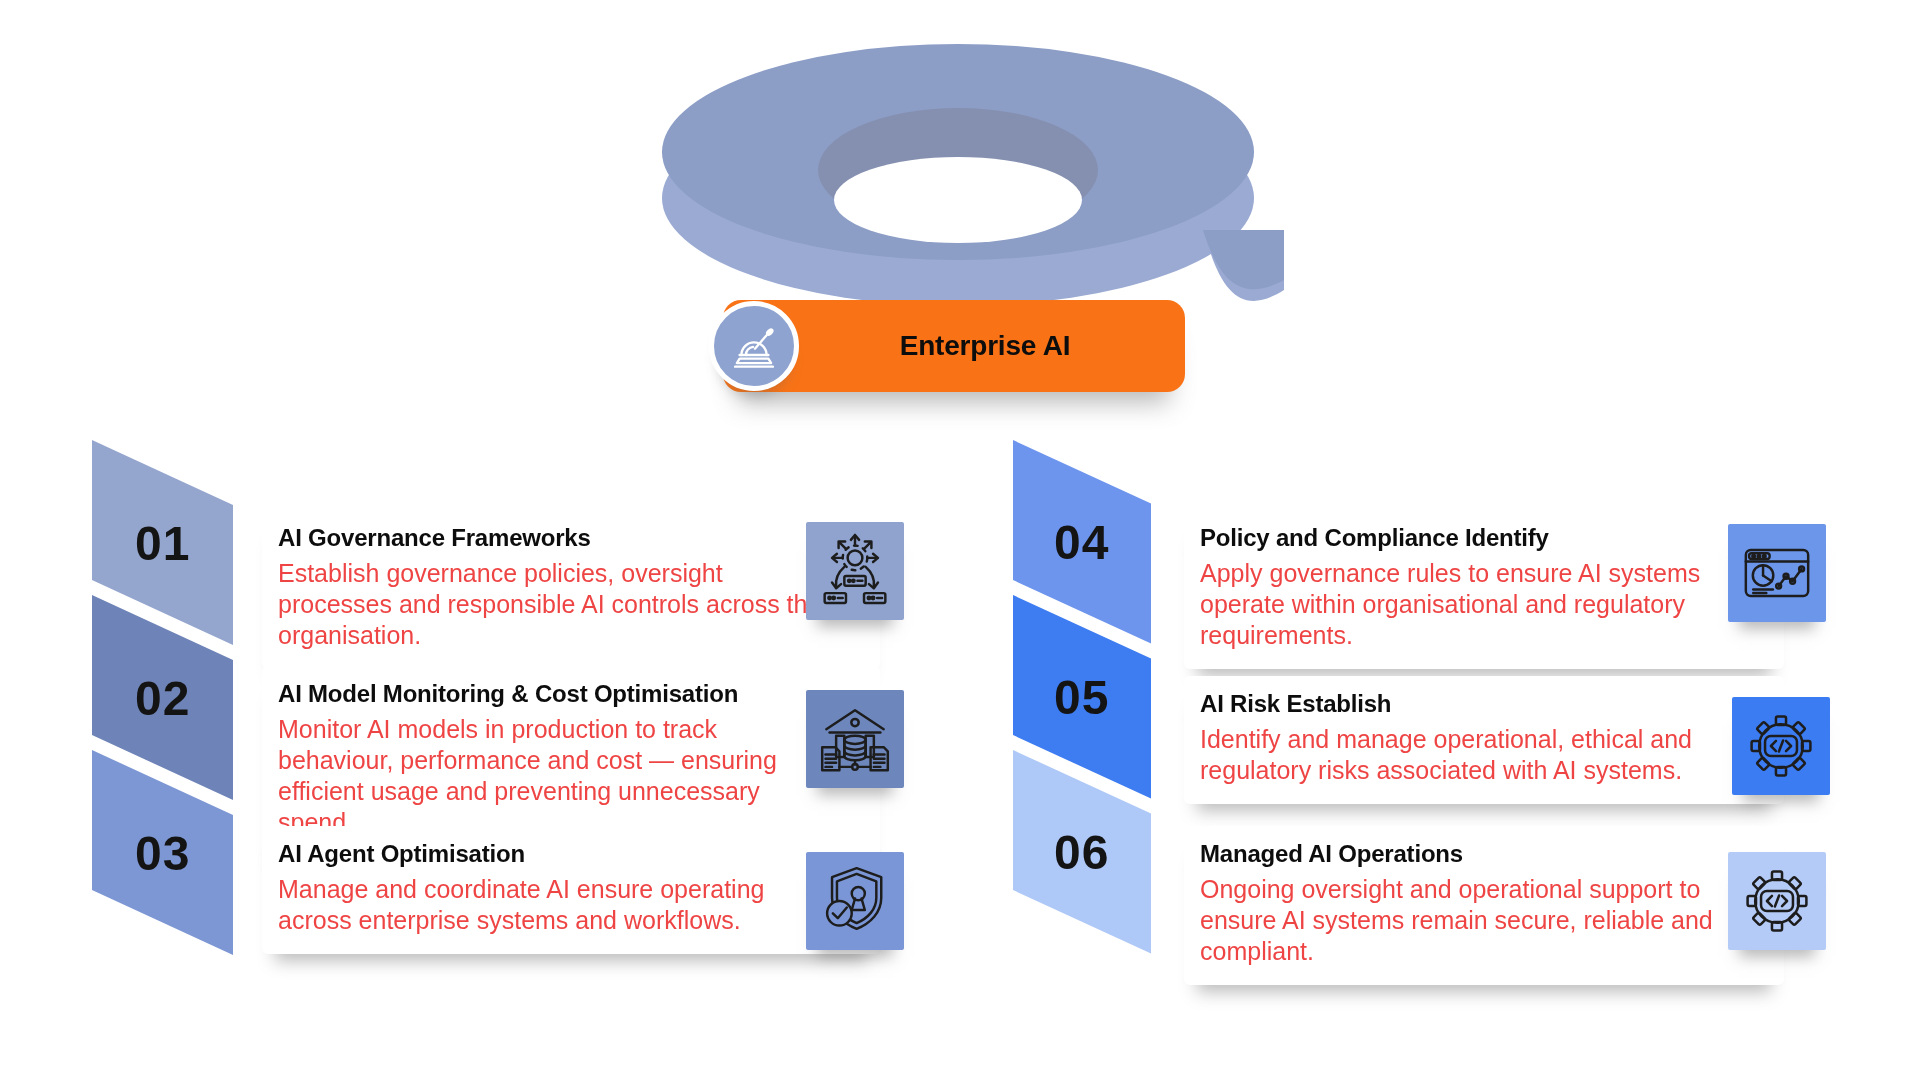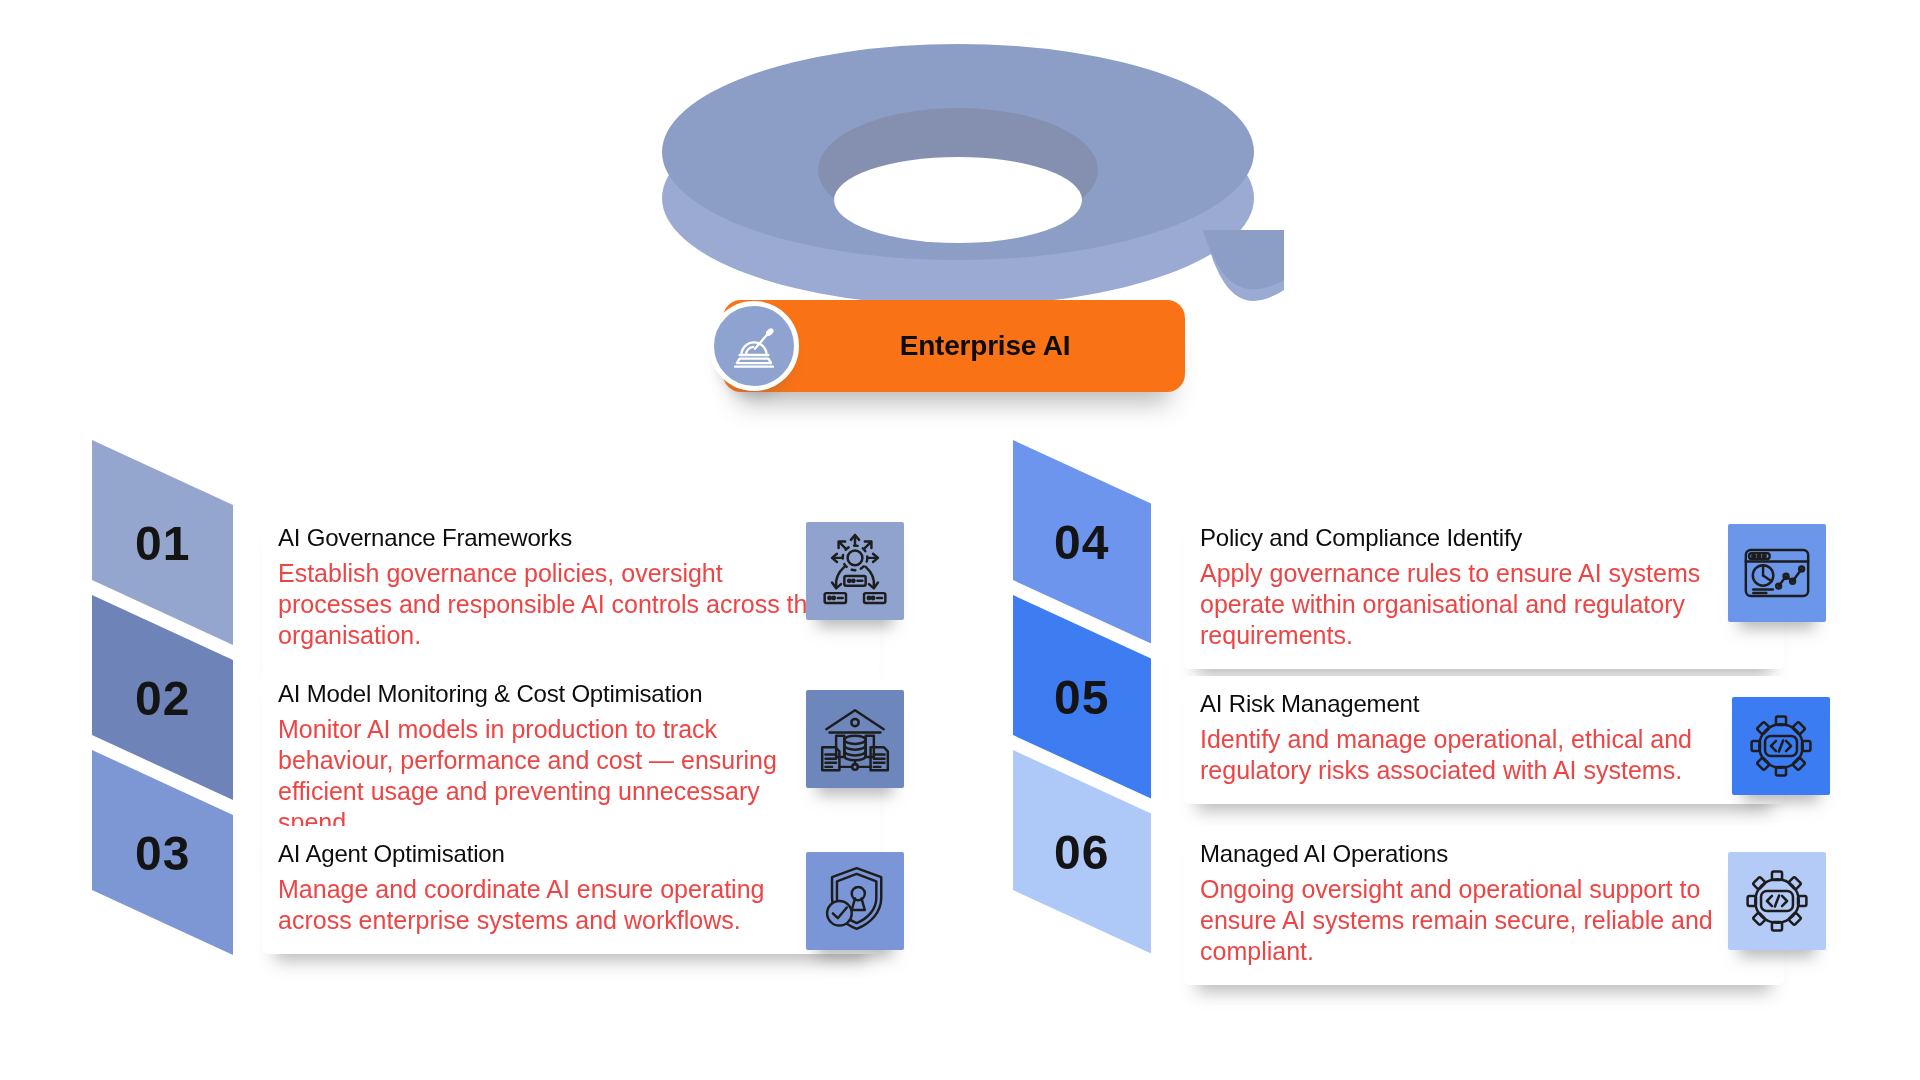--- a/index.html
+++ b/index.html
@@ -52,21 +52,21 @@
 
   
   .item-card {
     position:absolute; background:#ffffff; border-radius:6px;
     padding:12px 16px 18px 16px; z-index:3;
     box-shadow:0 20px 16px -13px rgba(115,115,115,.48);
   }
   .card-l { left:262px; width:618px; }
   .card-r { left:1184px; width:600px; }
   .ct1 { top:510px; }  .ct2 { top:666px; }  .ct2r { top:676px; }  .ct3 { top:826px; }
-  .item-title { font-size:24px; font-weight:normal; color:#0d0d0d; line-height:31px; margin-bottom:5px; letter-spacing:-0.2px; }
+  .item-title { font-size:24px; font-weight:bold; color:#0d0d0d; line-height:31px; margin-bottom:5px; letter-spacing:-0.2px; }
   .item-desc  { font-size:25px; color:#ef4444; line-height:31px; }
   .card-l .item-desc { max-width:548px; }
   .card-r .item-desc { max-width:524px; }
 
   
   .icon-sq {
     position:absolute; width:98px; height:98px; z-index:4;
     display:flex; align-items:center; justify-content:center;
     border-radius:2px;
     box-shadow:0 18px 14px -11px rgba(115,115,115,.5);
@@ -142,21 +142,21 @@
   <div class="item-card card-l ct3">
     <div class="item-title">AI Agent Optimisation</div>
     <div class="item-desc">Manage and coordinate AI ensure operating across enterprise systems and workflows.</div>
   </div>
 
   <div class="item-card card-r ct1">
     <div class="item-title">Policy and Compliance Identify</div>
     <div class="item-desc">Apply governance rules to ensure AI systems operate within organisational and regulatory requirements.</div>
   </div>
   <div class="item-card card-r ct2r">
-    <div class="item-title">AI Risk Management</div>
+    <div class="item-title">AI Risk Establish</div>
     <div class="item-desc">Identify and manage operational, ethical and regulatory risks associated with AI systems.</div>
   </div>
   <div class="item-card card-r ct3">
     <div class="item-title">Managed AI Operations</div>
     <div class="item-desc">Ongoing oversight and operational support to ensure AI systems remain secure, reliable and compliant.</div>
   </div>
 
   <div class="icon-sq i1" style="background-color: rgb(143, 163, 206);">
     <svg width="82" height="82" viewBox="0 0 100 100" fill="none" stroke="#1d1d1d" stroke-width="3" stroke-linecap="round" stroke-linejoin="round">
       <circle cx="50" cy="34" r="9"></circle>

